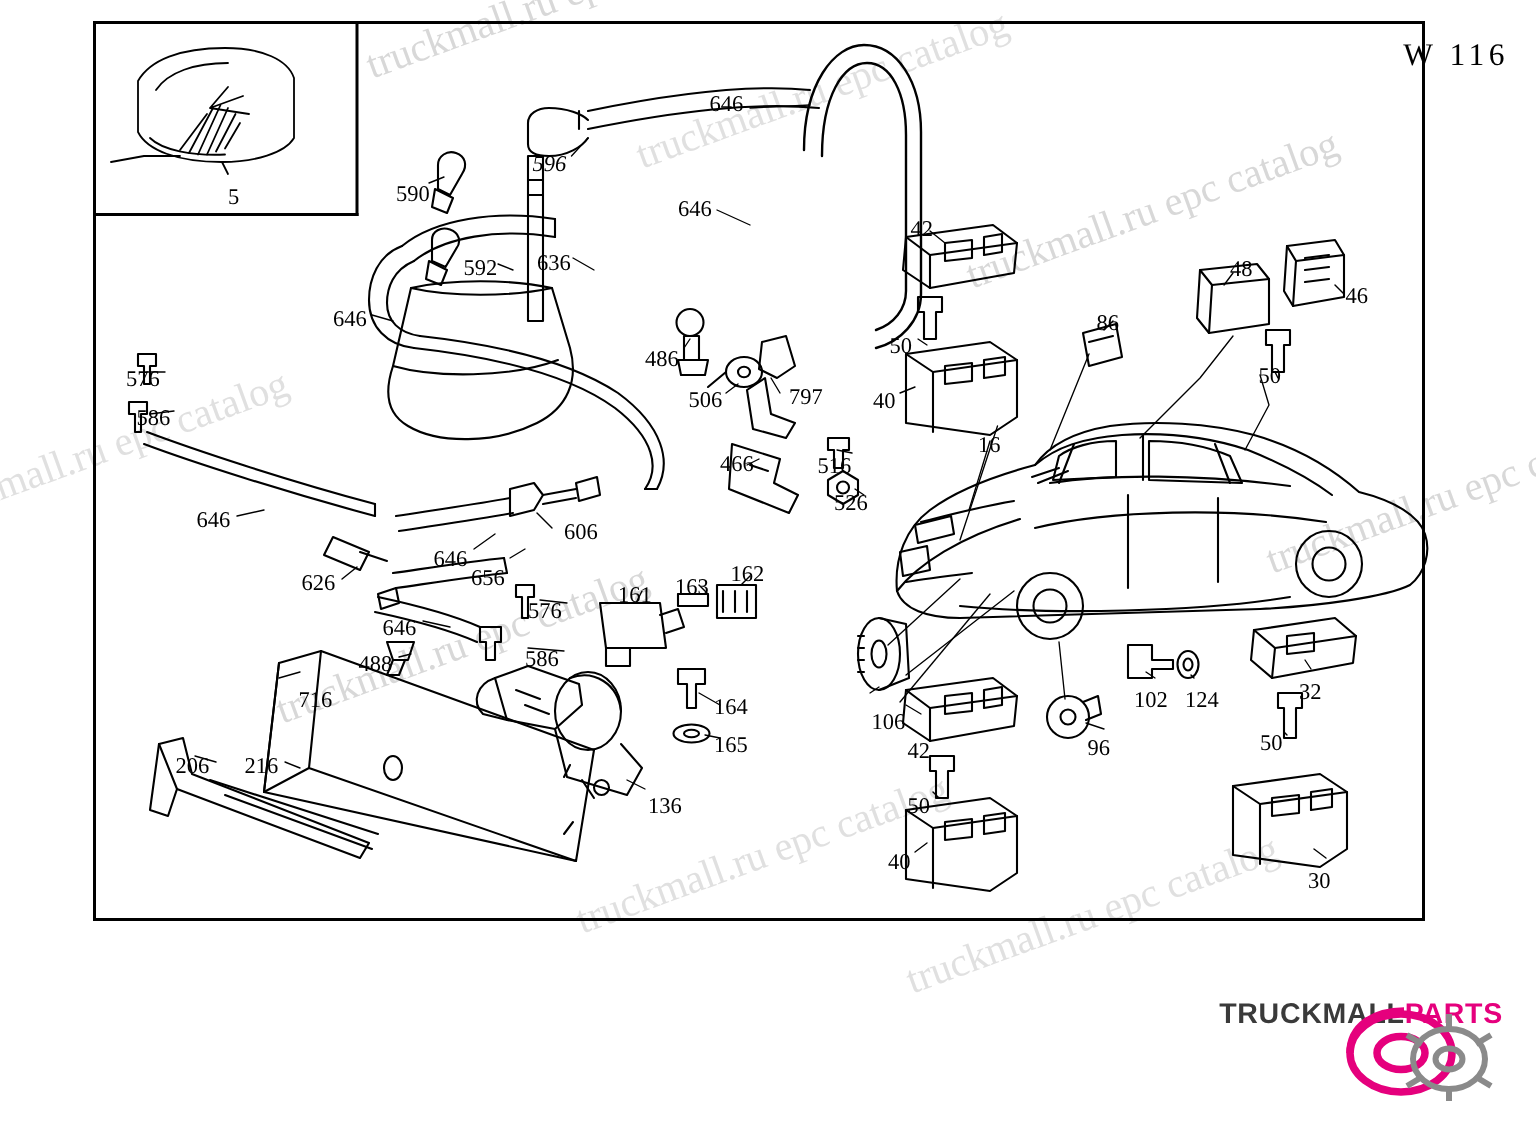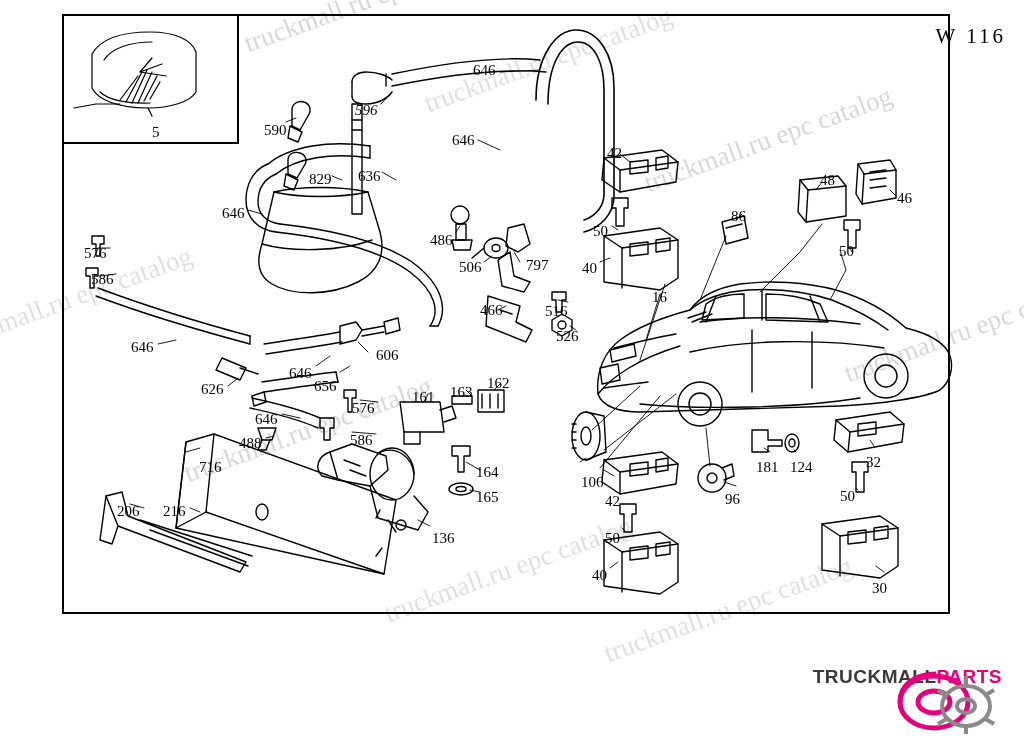--- a/index.html
+++ b/index.html
@@ -413,21 +413,21 @@
   <div class="thumb-box"></div>
   <div class="thumb-lbl" style="left:152px; top:124px;">5</div>
 
   <div class="model-label">W 116</div>
 
   <div id="callout-layer">
       <div class="lbl" style="left: 473px; top: 63px;">646</div>
       <div class="lbl" style="left: 355px; top: 103px; font-style: italic;">596</div>
       <div class="lbl" style="left: 264px; top: 123px;">590</div>
       <div class="lbl" style="left: 452px; top: 133px;">646</div>
-      <div class="lbl" style="left: 309px; top: 172px;">829</div>
+      <div class="lbl" style="left: 309px; top: 172px;">592</div>
       <div class="lbl" style="left: 358px; top: 169px;">636</div>
       <div class="lbl" style="left: 607px; top: 146px;">42</div>
       <div class="lbl" style="left: 820px; top: 173px;">48</div>
       <div class="lbl" style="left: 897px; top: 191px;">46</div>
       <div class="lbl" style="left: 222px; top: 206px;">646</div>
       <div class="lbl" style="left: 593px; top: 224px;">50</div>
       <div class="lbl" style="left: 731px; top: 209px;">86</div>
       <div class="lbl" style="left: 839px; top: 244px;">50</div>
       <div class="lbl" style="left: 430px; top: 233px;">486</div>
       <div class="lbl" style="left: 84px; top: 246px;">576</div>
@@ -444,21 +444,21 @@
       <div class="lbl" style="left: 289px; top: 366px;">646</div>
       <div class="lbl" style="left: 201px; top: 382px;">626</div>
       <div class="lbl" style="left: 314px; top: 379px;">656</div>
       <div class="lbl" style="left: 412px; top: 390px;">161</div>
       <div class="lbl" style="left: 450px; top: 385px;">163</div>
       <div class="lbl" style="left: 487px; top: 376px;">162</div>
       <div class="lbl" style="left: 352px; top: 401px;">576</div>
       <div class="lbl" style="left: 255px; top: 412px;">646</div>
       <div class="lbl" style="left: 350px; top: 433px;">586</div>
       <div class="lbl" style="left: 581px; top: 475px;">106</div>
-      <div class="lbl" style="left: 756px; top: 460px;">181</div>
+      <div class="lbl" style="left: 756px; top: 460px;">102</div>
       <div class="lbl" style="left: 790px; top: 460px;">124</div>
       <div class="lbl" style="left: 866px; top: 455px;">32</div>
       <div class="lbl" style="left: 239px; top: 436px;">488</div>
       <div class="lbl" style="left: 160px; top: 460px; margin-left: 39px;">716</div>
       <div class="lbl" style="left: 476px; top: 465px;">164</div>
       <div class="lbl" style="left: 605px; top: 494px;">42</div>
       <div class="lbl" style="left: 725px; top: 492px;">96</div>
       <div class="lbl" style="left: 840px; top: 489px;">50</div>
       <div class="lbl" style="left: 476px; top: 490px;">165</div>
       <div class="lbl" style="left: 117px; top: 504px;">206</div>

